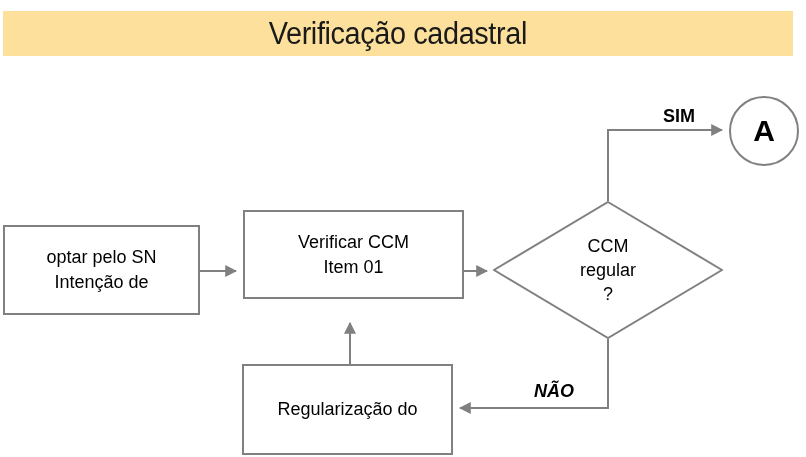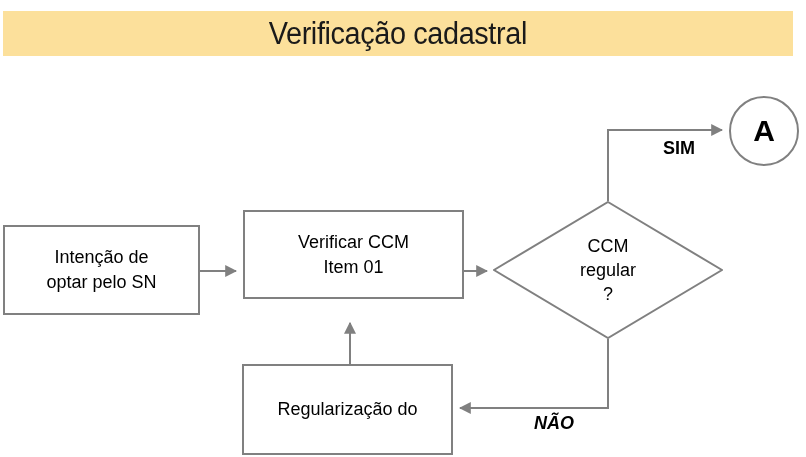--- a/index.html
+++ b/index.html
@@ -105,21 +105,20 @@
     color: #000000;
   }
 
   
   .edge-label {
     position: absolute;
     font-size: 18px;
     font-weight: bold;
     color: #000000;
     white-space: nowrap;
-    margin-top: 32px;
   }
   #label-sim { left: 663px; top: 106px; }
   #label-nao { left: 534px; top: 381px; font-style: italic; }
 
   
   #edges {
     position: absolute;
     left: 0;
     top: 0;
     width: 806px;
@@ -148,22 +147,22 @@
     <path d="M 464 271 L 487 271" stroke="#808080" stroke-width="2" fill="none" marker-end="url(#arrow)"></path>
 
     <path d="M 608 201 L 608 130 L 722 130" stroke="#808080" stroke-width="2" fill="none" marker-end="url(#arrow)"></path>
 
     <path d="M 608 339 L 608 408 L 460 408" stroke="#808080" stroke-width="2" fill="none" marker-end="url(#arrow)"></path>
 
     <path d="M 350 364 L 350 323" stroke="#808080" stroke-width="2" fill="none" marker-end="url(#arrow)"></path>
   </svg>
 
   <div id="box-intencao" class="node-box">
+    <span class="ln">optar pelo SN</span>
     <span class="ln">Intenção de</span>
-    <span class="ln">optar pelo SN</span>
   </div>
 
   <div id="box-verificar" class="node-box">
     <span class="ln">Verificar CCM</span>
     <span class="ln bold">Item 01</span>
   </div>
 
   <div class="diamond-wrap">
     <svg width="230" height="138" viewBox="0 0 230 138" xmlns="http://www.w3.org/2000/svg">
       <polygon points="115,1 229,69 115,137 1,69" fill="#ffffff" stroke="#808080" stroke-width="2"></polygon>

